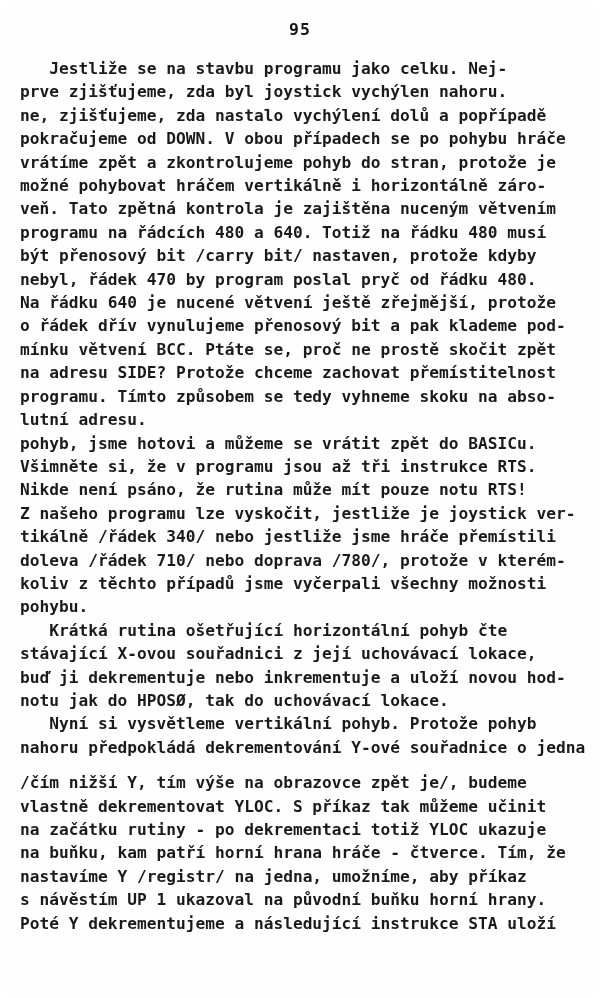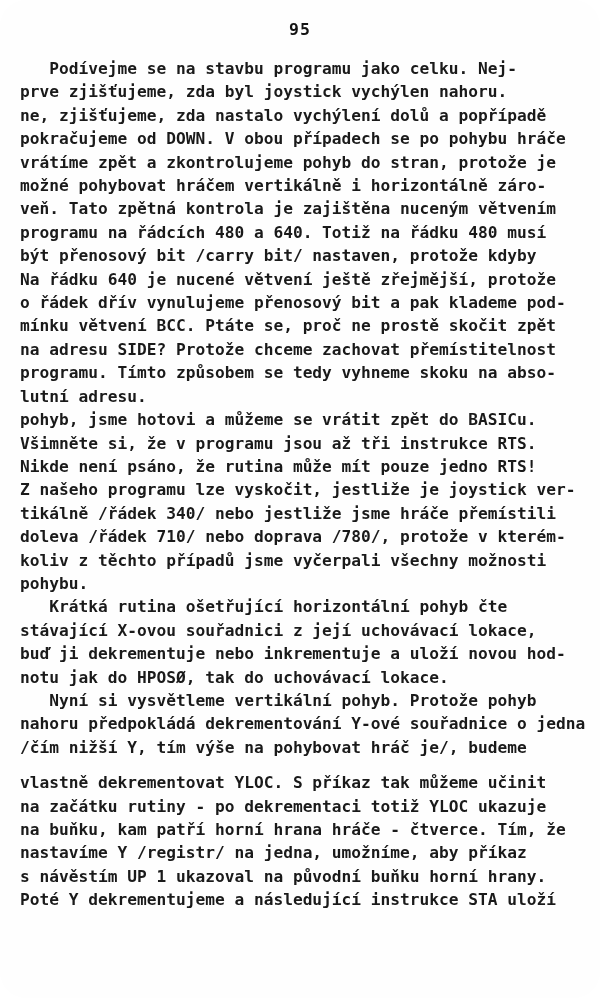--- a/index.html
+++ b/index.html
@@ -50,50 +50,51 @@
   .text-line:nth-child(31) {
     margin-top: 12px;
   }
 </style>
 </head>
 <body>
 
 <div class="page">
   <div class="page-number">95</div>
   <div class="page-body">
-      <div class="text-line">   Podívejme se na stavbu programu jako celku. Nej-</div>
+      <div class="text-line">   Jestliže se na stavbu programu jako celku. Nej-</div>
       <div class="text-line">prve zjišťujeme, zda byl joystick vychýlen nahoru.</div>
       <div class="text-line">ne, zjišťujeme, zda nastalo vychýlení dolů a popřípadě</div>
       <div class="text-line">pokračujeme od DOWN. V obou případech se po pohybu hráče</div>
       <div class="text-line">vrátíme zpět a zkontrolujeme pohyb do stran, protože je</div>
       <div class="text-line">možné pohybovat hráčem vertikálně i horizontálně záro-</div>
       <div class="text-line">veň. Tato zpětná kontrola je zajištěna nuceným větvením</div>
       <div class="text-line">programu na řádcích 480 a 640. Totiž na řádku 480 musí</div>
       <div class="text-line">být přenosový bit /carry bit/ nastaven, protože kdyby</div>
+      <div class="text-line">nebyl, řádek 470 by program poslal pryč od řádku 480.</div>
       <div class="text-line">Na řádku 640 je nucené větvení ještě zřejmější, protože</div>
       <div class="text-line">o řádek dřív vynulujeme přenosový bit a pak klademe pod-</div>
       <div class="text-line">mínku větvení BCC. Ptáte se, proč ne prostě skočit zpět</div>
       <div class="text-line">na adresu SIDE? Protože chceme zachovat přemístitelnost</div>
       <div class="text-line">programu. Tímto způsobem se tedy vyhneme skoku na abso-</div>
       <div class="text-line">lutní adresu.</div>
       <div class="text-line">pohyb, jsme hotovi a můžeme se vrátit zpět do BASICu.</div>
       <div class="text-line">Všimněte si, že v programu jsou až tři instrukce RTS.</div>
-      <div class="text-line">Nikde není psáno, že rutina může mít pouze jedno RTS!</div>
+      <div class="text-line">Nikde není psáno, že rutina může mít pouze notu RTS!</div>
       <div class="text-line">Z našeho programu lze vyskočit, jestliže je joystick ver-</div>
       <div class="text-line">tikálně /řádek 340/ nebo jestliže jsme hráče přemístili</div>
       <div class="text-line">doleva /řádek 710/ nebo doprava /780/, protože v kterém-</div>
       <div class="text-line">koliv z těchto případů jsme vyčerpali všechny možnosti</div>
       <div class="text-line">pohybu.</div>
       <div class="text-line">   Krátká rutina ošetřující horizontální pohyb čte</div>
       <div class="text-line">stávající X-ovou souřadnici z její uchovávací lokace,</div>
       <div class="text-line">buď ji dekrementuje nebo inkrementuje a uloží novou hod-</div>
       <div class="text-line">notu jak do HPOSØ, tak do uchovávací lokace.</div>
       <div class="text-line">   Nyní si vysvětleme vertikální pohyb. Protože pohyb</div>
       <div class="text-line">nahoru předpokládá dekrementování Y-ové souřadnice o jedna</div>
-      <div class="text-line">/čím nižší Y, tím výše na pohybovat hráč je/, budeme</div>
+      <div class="text-line">/čím nižší Y, tím výše na obrazovce zpět je/, budeme</div>
       <div class="text-line">vlastně dekrementovat YLOC. S příkaz tak můžeme učinit</div>
       <div class="text-line">na začátku rutiny - po dekrementaci totiž YLOC ukazuje</div>
       <div class="text-line">na buňku, kam patří horní hrana hráče - čtverce. Tím, že</div>
       <div class="text-line">nastavíme Y /registr/ na jedna, umožníme, aby příkaz</div>
       <div class="text-line">s návěstím UP 1 ukazoval na původní buňku horní hrany.</div>
       <div class="text-line">Poté Y dekrementujeme a následující instrukce STA uloží</div>
     </div>
 </div>
 
 </body></html>

